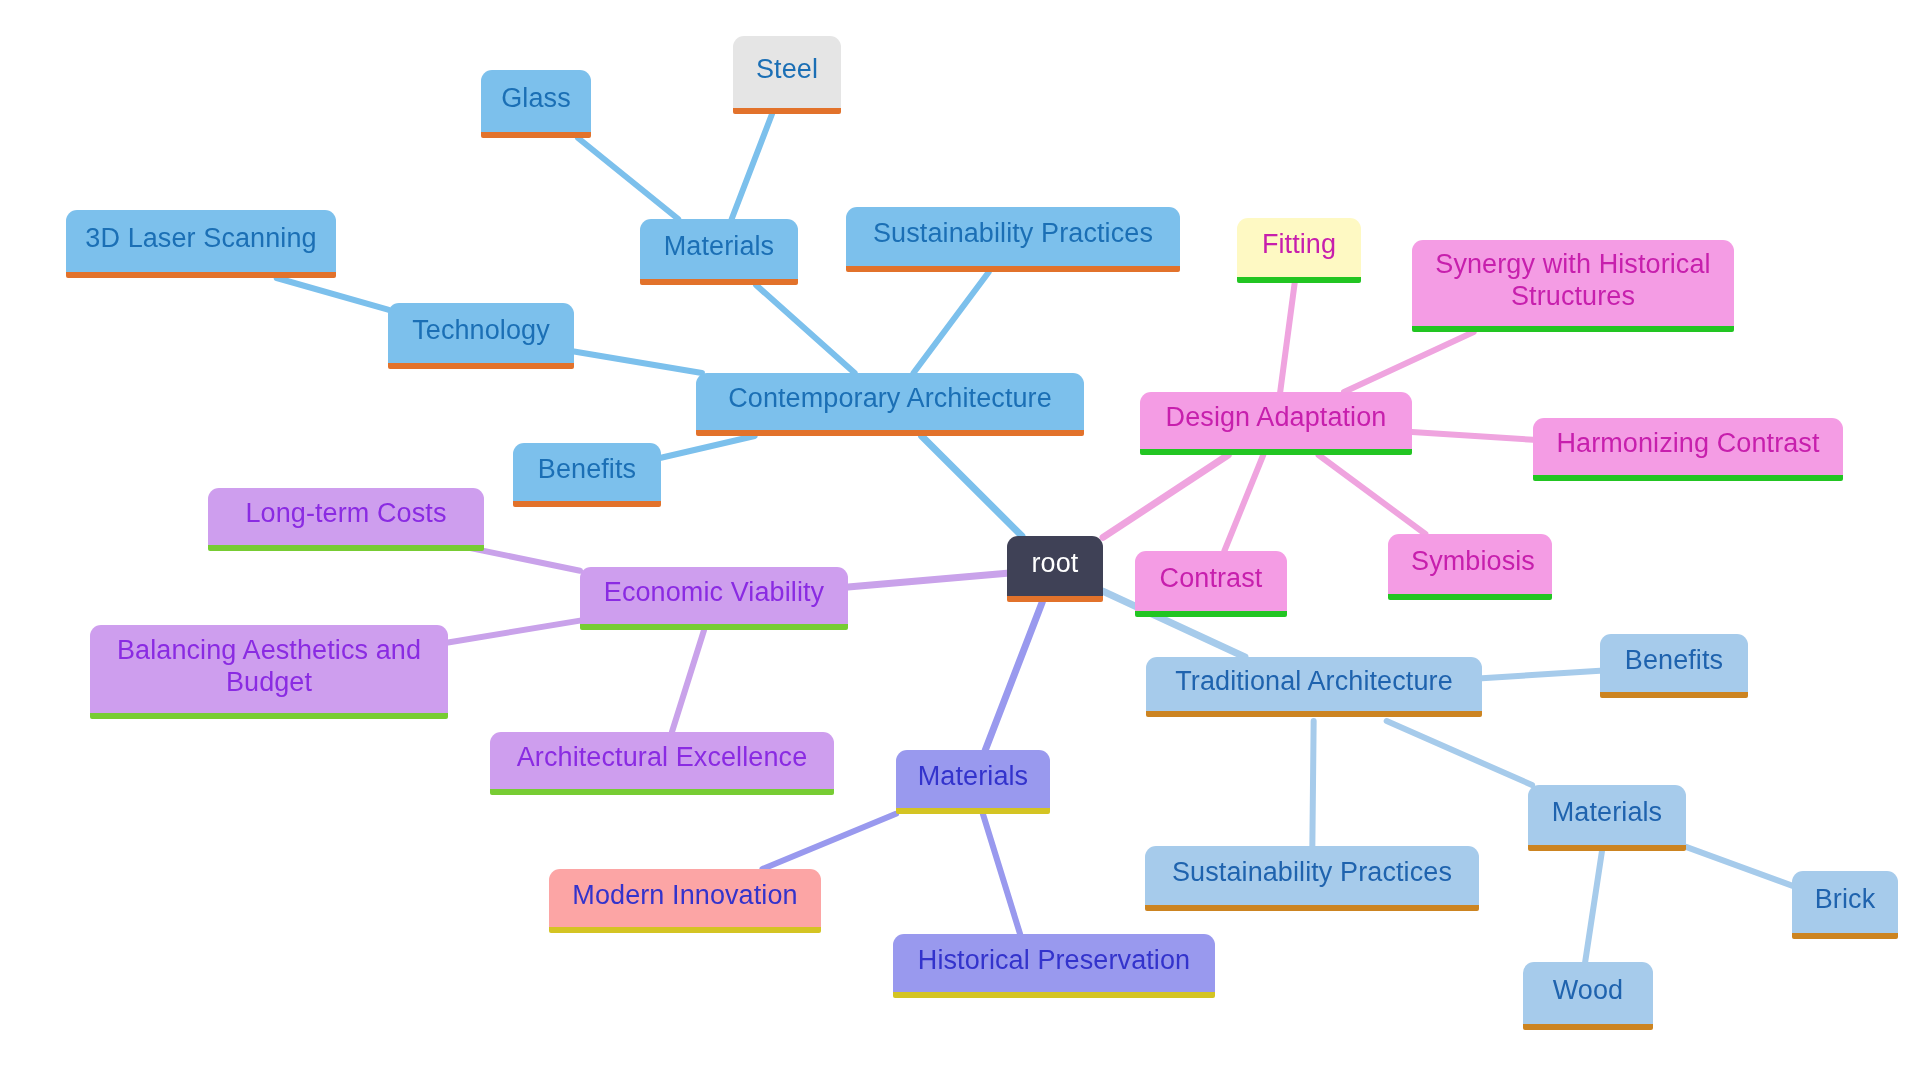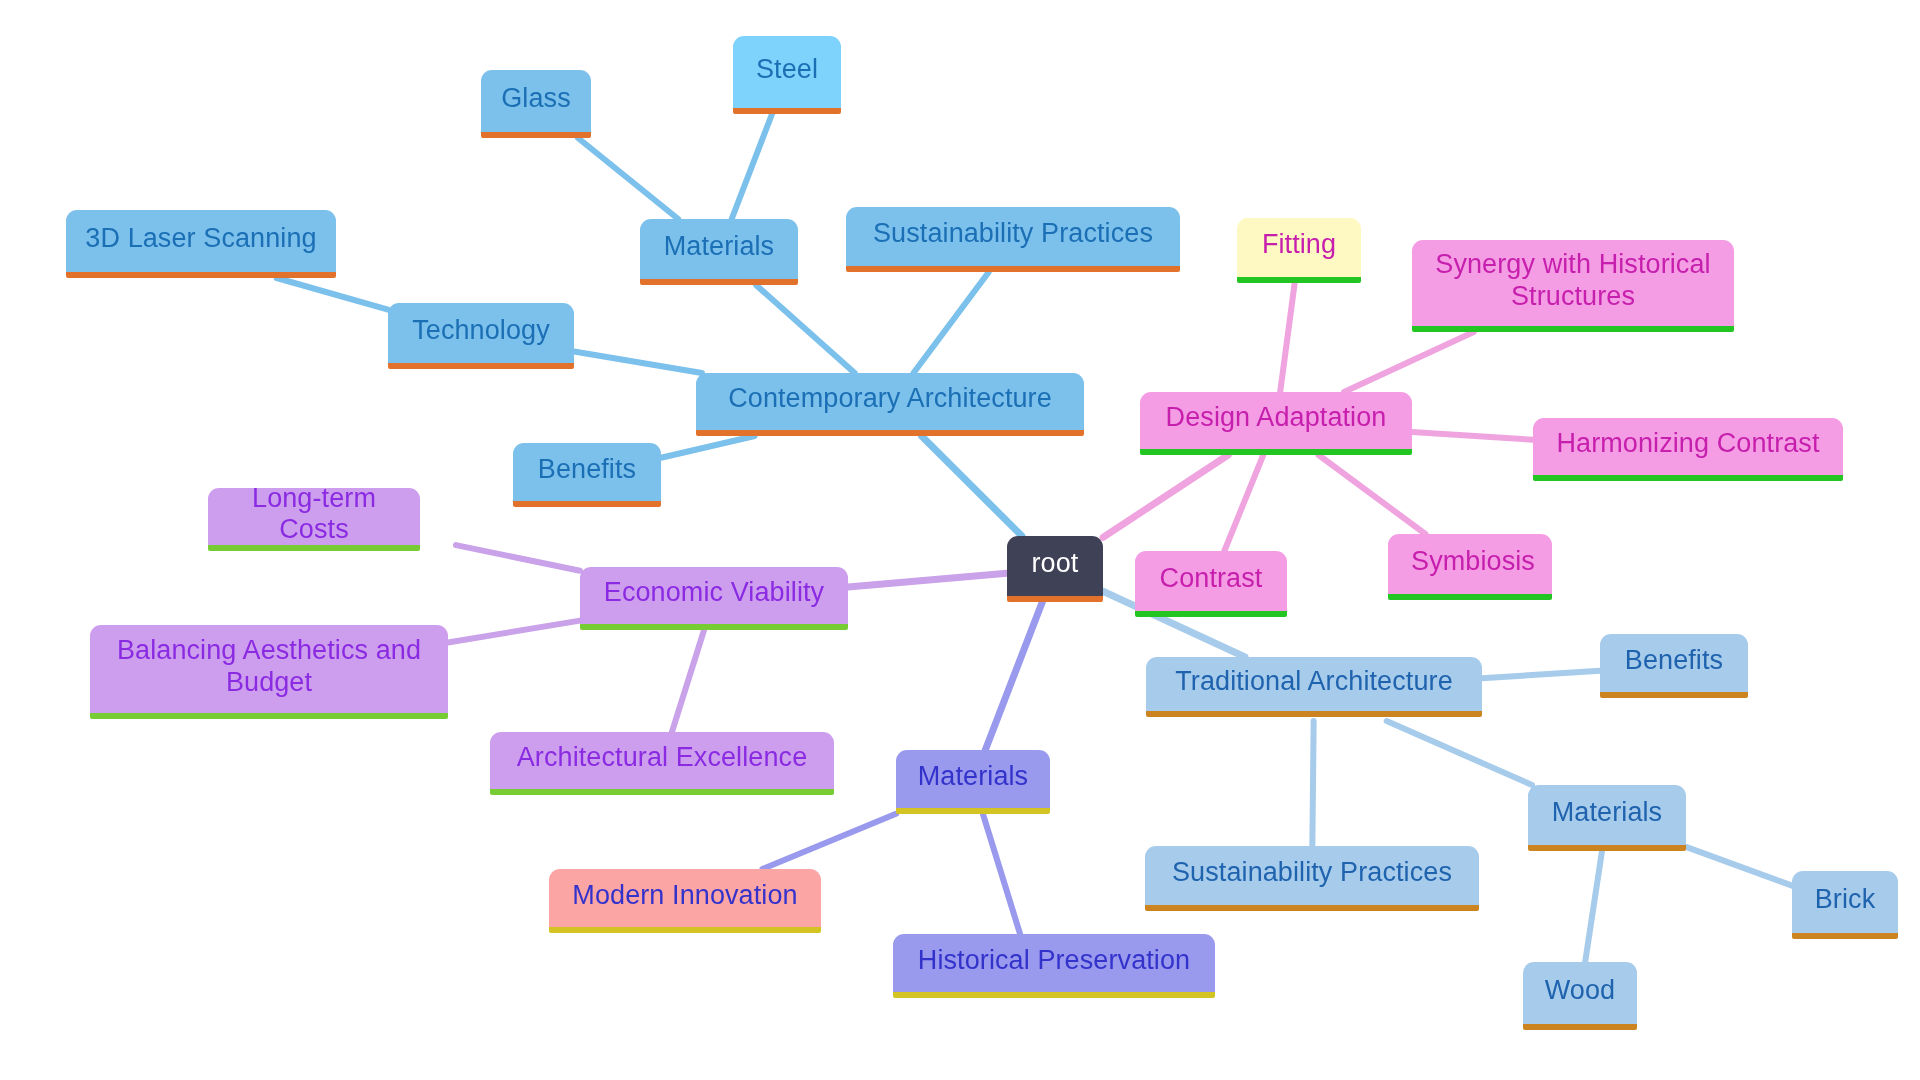--- a/index.html
+++ b/index.html
@@ -83,40 +83,40 @@
       <line x1="704.0727272727273" y1="630" x2="671.9272727272727" y2="732" stroke="#C9A2EA" stroke-width="6" stroke-linecap="round"></line>
       <line x1="1042.2957746478874" y1="602" x2="985.3192488262911" y2="750" stroke="#9999EE" stroke-width="7" stroke-linecap="round"></line>
       <line x1="896" y1="813.8159722222222" x2="762.4453781512605" y2="869" stroke="#9999EE" stroke-width="6" stroke-linecap="round"></line>
       <line x1="982.9130434782609" y1="814" x2="1020.0869565217391" y2="934" stroke="#9999EE" stroke-width="6" stroke-linecap="round"></line>
     </svg>
   <div id="node-layer">
       <div class="node" style="left: 1007px; top: 536px; width: 96px; height: 66px; background: rgb(63, 65, 86); color: rgb(255, 255, 255); font-size: 27px; border-bottom: 6px solid rgb(226, 114, 43);"><span class="nlabel">root</span></div>
       <div class="node" style="left: 696px; top: 373px; width: 388px; height: 63px; background: rgb(124, 192, 236); color: rgb(27, 111, 181); font-size: 27px; border-bottom: 6px solid rgb(226, 114, 43);"><span class="nlabel">Contemporary Architecture</span></div>
       <div class="node" style="left: 640px; top: 219px; width: 158px; height: 66px; background: rgb(124, 192, 236); color: rgb(27, 111, 181); font-size: 27px; border-bottom: 6px solid rgb(226, 114, 43);"><span class="nlabel">Materials</span></div>
       <div class="node" style="left: 481px; top: 70px; width: 110px; height: 68px; background: rgb(124, 192, 236); color: rgb(27, 111, 181); font-size: 27px; border-bottom: 6px solid rgb(226, 114, 43);"><span class="nlabel">Glass</span></div>
-      <div class="node" style="left: 733px; top: 36px; width: 108px; height: 78px; background: #7dd3fc; color: rgb(27, 111, 181); font-size: 27px; border-bottom: 6px solid rgb(226, 114, 43);"><span class="nlabel">Steel</span></div>
+      <div class="node" style="left: 733px; top: 36px; width: 108px; height: 78px; background: #e5e5e5; color: rgb(27, 111, 181); font-size: 27px; border-bottom: 6px solid rgb(226, 114, 43);"><span class="nlabel">Steel</span></div>
       <div class="node" style="left: 388px; top: 303px; width: 186px; height: 66px; background: rgb(124, 192, 236); color: rgb(27, 111, 181); font-size: 27px; border-bottom: 6px solid rgb(226, 114, 43); align-items: center;"><span class="nlabel">Technology</span></div>
       <div class="node" style="left: 22px; top: 210px; width: 270px; height: 68px; background: rgb(124, 192, 236); color: rgb(27, 111, 181); font-size: 27px; border-bottom: 6px solid rgb(226, 114, 43); margin-left: 44px;"><span class="nlabel">3D Laser Scanning</span></div>
       <div class="node" style="left: 846px; top: 207px; width: 334px; height: 65px; background: rgb(124, 192, 236); color: rgb(27, 111, 181); font-size: 27px; border-bottom: 6px solid rgb(226, 114, 43);"><span class="nlabel">Sustainability Practices</span></div>
       <div class="node" style="left: 513px; top: 443px; width: 148px; height: 64px; background: rgb(124, 192, 236); color: rgb(27, 111, 181); font-size: 27px; border-bottom: 6px solid rgb(226, 114, 43);"><span class="nlabel">Benefits</span></div>
       <div class="node" style="left: 1140px; top: 392px; width: 272px; height: 63px; background: rgb(244, 156, 228); color: rgb(199, 31, 173); font-size: 27px; border-bottom: 6px solid rgb(34, 197, 34);"><span class="nlabel">Design Adaptation</span></div>
       <div class="node" style="left: 1237px; top: 218px; width: 124px; height: 65px; background: #fef9c3; color: rgb(199, 31, 173); font-size: 27px; border-bottom: 6px solid rgb(34, 197, 34);"><span class="nlabel">Fitting</span></div>
       <div class="node" style="left: 1412px; top: 240px; width: 322px; height: 92px; background: rgb(244, 156, 228); color: rgb(199, 31, 173); font-size: 27px; border-bottom: 6px solid rgb(34, 197, 34);"><span class="nlabel">Synergy with Historical
 Structures</span></div>
       <div class="node" style="left: 1533px; top: 418px; width: 310px; height: 63px; background: rgb(244, 156, 228); color: rgb(199, 31, 173); font-size: 27px; border-bottom: 6px solid rgb(34, 197, 34);"><span class="nlabel">Harmonizing Contrast</span></div>
       <div class="node" style="left: 1388px; top: 534px; width: 164px; height: 66px; background: rgb(244, 156, 228); color: rgb(199, 31, 173); font-size: 27px; border-bottom: 6px solid rgb(34, 197, 34); padding-left: 22px;"><span class="nlabel">Symbiosis</span></div>
       <div class="node" style="left: 1135px; top: 551px; width: 152px; height: 66px; background: rgb(244, 156, 228); color: rgb(199, 31, 173); font-size: 27px; border-bottom: 6px solid rgb(34, 197, 34);"><span class="nlabel">Contrast</span></div>
       <div class="node" style="left: 1146px; top: 657px; width: 336px; height: 60px; background: rgb(166, 203, 235); color: rgb(31, 99, 174); font-size: 27px; border-bottom: 6px solid rgb(204, 132, 33);"><span class="nlabel">Traditional Architecture</span></div>
       <div class="node" style="left: 1600px; top: 634px; width: 148px; height: 64px; background: rgb(166, 203, 235); color: rgb(31, 99, 174); font-size: 27px; border-bottom: 6px solid rgb(204, 132, 33);"><span class="nlabel">Benefits</span></div>
       <div class="node" style="left: 1528px; top: 785px; width: 158px; height: 66px; background: rgb(166, 203, 235); color: rgb(31, 99, 174); font-size: 27px; border-bottom: 6px solid rgb(204, 132, 33);"><span class="nlabel">Materials</span></div>
       <div class="node" style="left: 1792px; top: 871px; width: 106px; height: 68px; background: rgb(166, 203, 235); color: rgb(31, 99, 174); font-size: 27px; border-bottom: 6px solid rgb(204, 132, 33);"><span class="nlabel">Brick</span></div>
-      <div class="node" style="left: 1523px; top: 962px; width: 114px; height: 68px; background: rgb(166, 203, 235); color: rgb(31, 99, 174); font-size: 27px; border-bottom: 6px solid rgb(204, 132, 33);"><span class="nlabel">Wood</span></div>
+      <div class="node" style="left: 1523px; top: 962px; width: 130px; height: 68px; background: rgb(166, 203, 235); color: rgb(31, 99, 174); font-size: 27px; border-bottom: 6px solid rgb(204, 132, 33);"><span class="nlabel">Wood</span></div>
       <div class="node" style="left: 1145px; top: 846px; width: 334px; height: 65px; background: rgb(166, 203, 235); color: rgb(31, 99, 174); font-size: 27px; border-bottom: 6px solid rgb(204, 132, 33);"><span class="nlabel">Sustainability Practices</span></div>
       <div class="node" style="left: 580px; top: 567px; width: 268px; height: 63px; background: rgb(206, 158, 238); color: rgb(138, 43, 226); font-size: 27px; border-bottom: 6px solid rgb(119, 204, 51);"><span class="nlabel">Economic Viability</span></div>
-      <div class="node" style="left: 208px; top: 488px; width: 212px; height: 63px; background: rgb(206, 158, 238); color: rgb(138, 43, 226); font-size: 27px; border-bottom: 6px solid rgb(119, 204, 51);"><span class="nlabel">Long-term Costs</span></div>
+      <div class="node" style="left: 208px; top: 488px; width: 276px; height: 63px; background: rgb(206, 158, 238); color: rgb(138, 43, 226); font-size: 27px; border-bottom: 6px solid rgb(119, 204, 51);"><span class="nlabel">Long-term Costs</span></div>
       <div class="node" style="left: 90px; top: 625px; width: 358px; height: 94px; background: rgb(206, 158, 238); color: rgb(138, 43, 226); font-size: 27px; border-bottom: 6px solid rgb(119, 204, 51);"><span class="nlabel">Balancing Aesthetics and
 Budget</span></div>
       <div class="node" style="left: 490px; top: 732px; width: 344px; height: 63px; background: rgb(206, 158, 238); color: rgb(138, 43, 226); font-size: 27px; border-bottom: 6px solid rgb(119, 204, 51);"><span class="nlabel">Architectural Excellence</span></div>
       <div class="node" style="left: 896px; top: 750px; width: 154px; height: 64px; background: rgb(153, 153, 238); color: rgb(51, 51, 204); font-size: 27px; border-bottom: 6px solid rgb(212, 196, 35);"><span class="nlabel">Materials</span></div>
       <div class="node" style="left: 549px; top: 869px; width: 272px; height: 64px; background: #fca5a5; color: rgb(51, 51, 204); font-size: 27px; border-bottom: 6px solid rgb(212, 196, 35);"><span class="nlabel">Modern Innovation</span></div>
       <div class="node" style="left: 893px; top: 934px; width: 322px; height: 64px; background: rgb(153, 153, 238); color: rgb(51, 51, 204); font-size: 27px; border-bottom: 6px solid rgb(212, 196, 35);"><span class="nlabel">Historical Preservation</span></div>
     </div>
 </div>
 
 </body></html>

